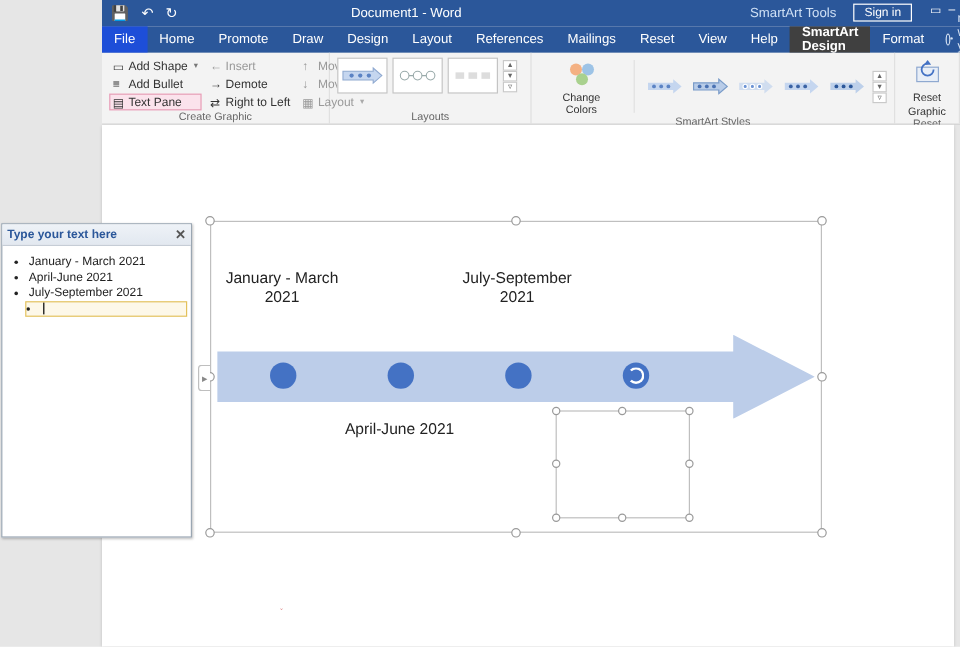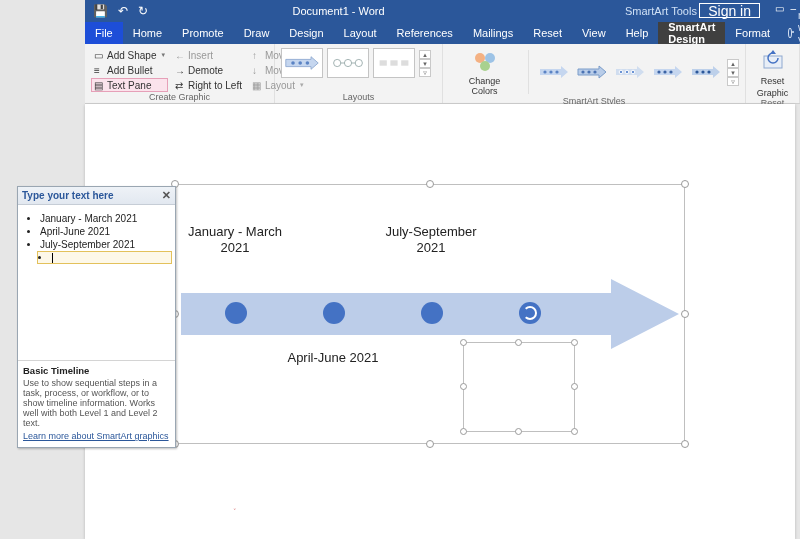--- a/index.html
+++ b/index.html
@@ -4,21 +4,21 @@
 <style>
   * { box-sizing: border-box; margin: 0; padding: 0; font-family: "Segoe UI", Tahoma, sans-serif; }
   body { background: #e6e6e6; width: 800px; height: 539px; overflow: hidden; position: relative; font-size: 11px; }
 
   
   .titlebar { position: absolute; left: 85px; top: 0; right: 0; height: 22px; background: #2b579a; color: #fff; display: flex; align-items: center; }
   .qat { display: flex; gap: 10px; margin-left: 8px; align-items: center; }
   .qat span { font-size: 12px; color: #fff; }
   .doc-title { position: absolute; left: 50%; transform: translateX(-150px); font-size: 11px; color: #fff; }
   .tools-title { position: absolute; left: 540px; font-size: 11px; color: #cfe0f5; }
-  .signin { position: absolute; right: 40px; top: 3px; border: 1px solid #fff; padding: 0 8px; font-size: 14px; color: #fff; height: 15px; line-height: 14px; text-align: right; }
+  .signin { position: absolute; right: 40px; top: 3px; border: 1px solid #fff; padding: 0 8px; font-size: 10px; color: #fff; height: 15px; line-height: 14px; text-align: right; }
   .wincontrols { position: absolute; right: 4px; top: 3px; display: flex; gap: 6px; color: #fff; font-size: 10px;}
   
   
   .tabstrip { position: absolute; left: 85px; top: 22px; right: 0; height: 22px; background: #2b579a; color: #fff; display: flex; align-items: stretch; font-size: 11px; }
   .tab { padding: 0 10px; display: flex; align-items: center; cursor: pointer; }
   .tab.file { background: #1d4ed8; }
   .tab.active { background: #404040; font-weight: bold; }
   .tellme { margin-left: 8px; display: flex; align-items: center; gap: 6px; color: #d6e2f3; font-size: 10.5px; }
   .bulb { width: 10px; height: 10px; border: 1px solid #d6e2f3; border-radius: 50%; position: relative; }
   .bulb::after { content:""; position:absolute; left:3px; top:2px; width:2px; height:2px; background:#d6e2f3; border-radius:50%; }
@@ -40,21 +40,21 @@
   .styles-row { display:flex; align-items:center; gap:4px; }
   .style-thumb { width: 34px; height: 26px; border: 1px solid transparent; display:flex; align-items:center; justify-content:center;}
   .style-thumb svg { width: 30px; height: 14px; }
   .style-scroll { display:flex; flex-direction:column; gap:0; }
   .style-scroll span { border:1px solid #c9c9c9; width:12px; height:9px; font-size:7px; text-align:center; line-height:8px; color:#666; background:#fff;}
 
   
   .canvas { position: absolute; left: 85px; top: 104px; right: 5px; bottom: 0; background: #fff; box-shadow: 0 1px 3px rgba(0,0,0,.2); }
 
   
-  .textpane { position: absolute; left: 17px; top: 186px; width: 159px; height: 262px; background: #fff; border: 1px solid #9aa6b2; box-shadow: 1px 1px 2px rgba(0,0,0,.25); display:flex; flex-direction:column; }
+  .textpane { position: absolute; left: 1px; top: 186px; width: 159px; height: 262px; background: #fff; border: 1px solid #9aa6b2; box-shadow: 1px 1px 2px rgba(0,0,0,.25); display:flex; flex-direction:column; }
   .tp-title { height: 18px; background: linear-gradient(#eef2f7,#e2e8f0); border-bottom:1px solid #c6cdd6; display:flex; align-items:center; justify-content:space-between; padding:0 4px; font-size:10px; color:#2b579a; font-weight:bold;}
   .tp-close { color:#555; font-size:11px; cursor:pointer;}
   .tp-body { flex:1; padding: 6px 4px; overflow:hidden;}
   .tp-list { list-style: disc; margin-left: 18px; font-size:10px; color:#222; }
   .tp-list li { margin: 2px 0; }
   .tp-list li.editing { outline:1px solid #e3c15b; background:#fdf8e9; padding:0 2px; margin-left:-2px; list-style-position: inside; text-indent:-10px; padding-left:10px;}
   .caret { display:inline-block; width:1px; height:10px; background:#000; vertical-align:middle; animation: blink 1s step-end infinite;}
   @keyframes blink { 50% { opacity:0; } }
   .tp-footer { border-top:1px solid #d4d4d4; padding: 4px 5px 6px 5px; font-size:9px; color:#555;}
   .tp-footer b { color:#222; font-size:9.5px; display:block; margin-bottom:2px;}
@@ -330,18 +330,13 @@
     <span class="tp-close">✕</span>
   </div>
   <div class="tp-body">
     <ul class="tp-list">
       <li>January - March 2021</li>
       <li>April-June 2021</li>
       <li>July-September 2021</li>
       <li class="editing"><span class="caret"></span></li>
     </ul>
   </div>
-  <div class="tp-footer">
-    <b>Basic Timeline</b>
-    <span>Use to show sequential steps in a task, process, or workflow, or to show timeline information. Works well with both Level 1 and Level 2 text.</span>
-    <a>Learn more about SmartArt graphics</a>
-  </div>
 </div>
 
 </body></html>

